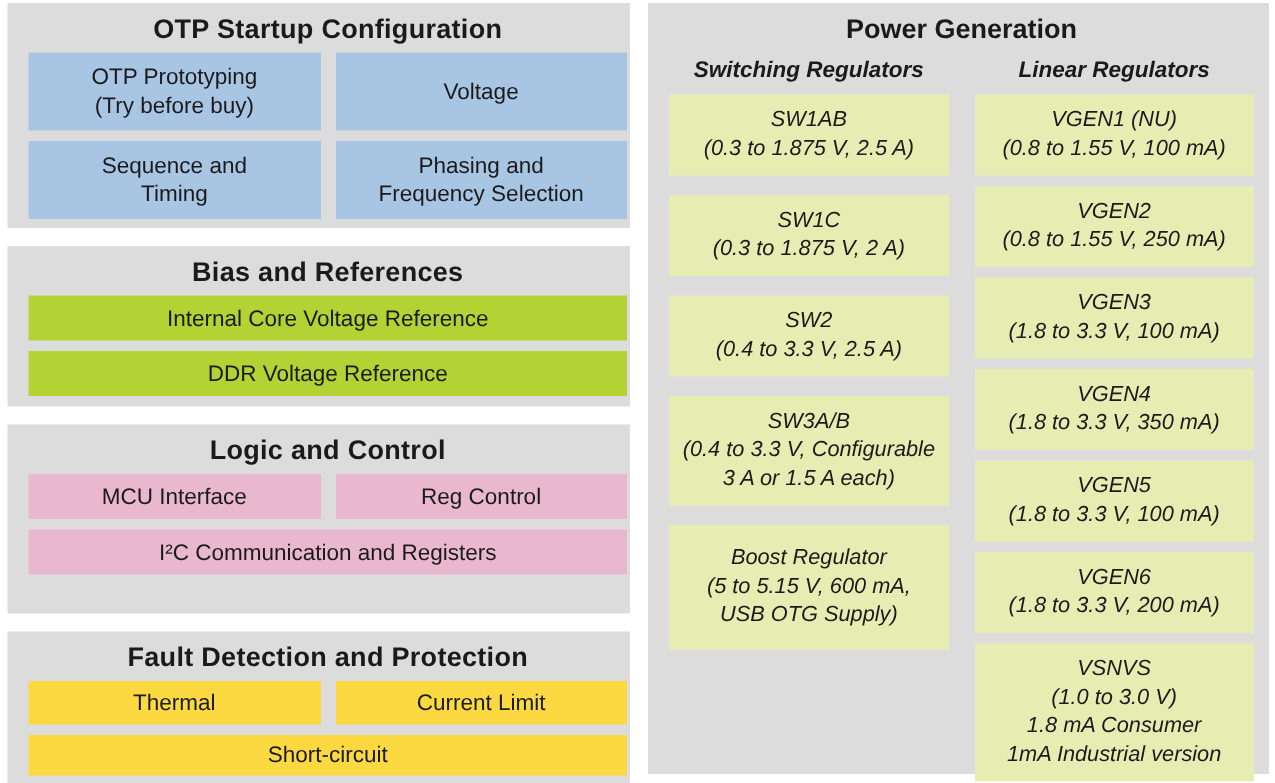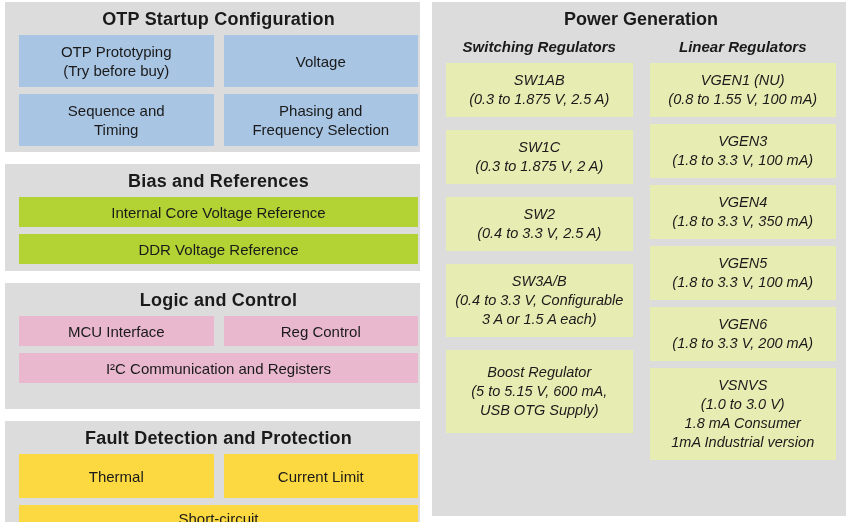--- a/index.html
+++ b/index.html
@@ -28,21 +28,21 @@
     font-size:18px; font-weight:bold; text-align:center;
     padding:4px 0 5px 0; letter-spacing:.2px;
   }
   .row{display:flex; gap:10px; margin-top:0;}
   .row + .row{margin-top:7px;}
   .block{
     display:flex; align-items:center; justify-content:center;
     text-align:center; white-space:pre-line;
     font-size:15px; line-height:19px; flex:1;
   }
-  .h52{height:52px;} .h30{height:30px;} .h29{height:44px;} .h27{height:27px;}
+  .h52{height:52px;} .h30{height:30px;} .h29{height:29px;} .h27{height:27px;}
   .bg-blue{background:var(--blue);}
   .bg-green{background:var(--green);}
   .bg-pink{background:var(--pink);}
   .bg-yellow{background:var(--yellow);}
 
   .col-right{
     position:absolute; left:432px; top:2px; width:414px; height:514px;
     background:var(--panel);
     padding:4px 10px 8px 14px;
   }
@@ -138,20 +138,22 @@
 (5 to 5.15 V, 600 mA,
 USB OTG Supply)</div>
       </div>
     </div>
 
     <div class="pg-col pg-col-lin">
       <div class="pg-header">Linear Regulators</div>
       <div class="stack">
         <div class="pg-block">VGEN1 (NU)
 (0.8 to 1.55 V, 100 mA)</div>
+        <div class="pg-block">VGEN2
+(0.8 to 1.55 V, 250 mA)</div>
         <div class="pg-block">VGEN3
 (1.8 to 3.3 V, 100 mA)</div>
         <div class="pg-block">VGEN4
 (1.8 to 3.3 V, 350 mA)</div>
         <div class="pg-block">VGEN5
 (1.8 to 3.3 V, 100 mA)</div>
         <div class="pg-block">VGEN6
 (1.8 to 3.3 V, 200 mA)</div>
         <div class="pg-block">VSNVS
 (1.0 to 3.0 V)

